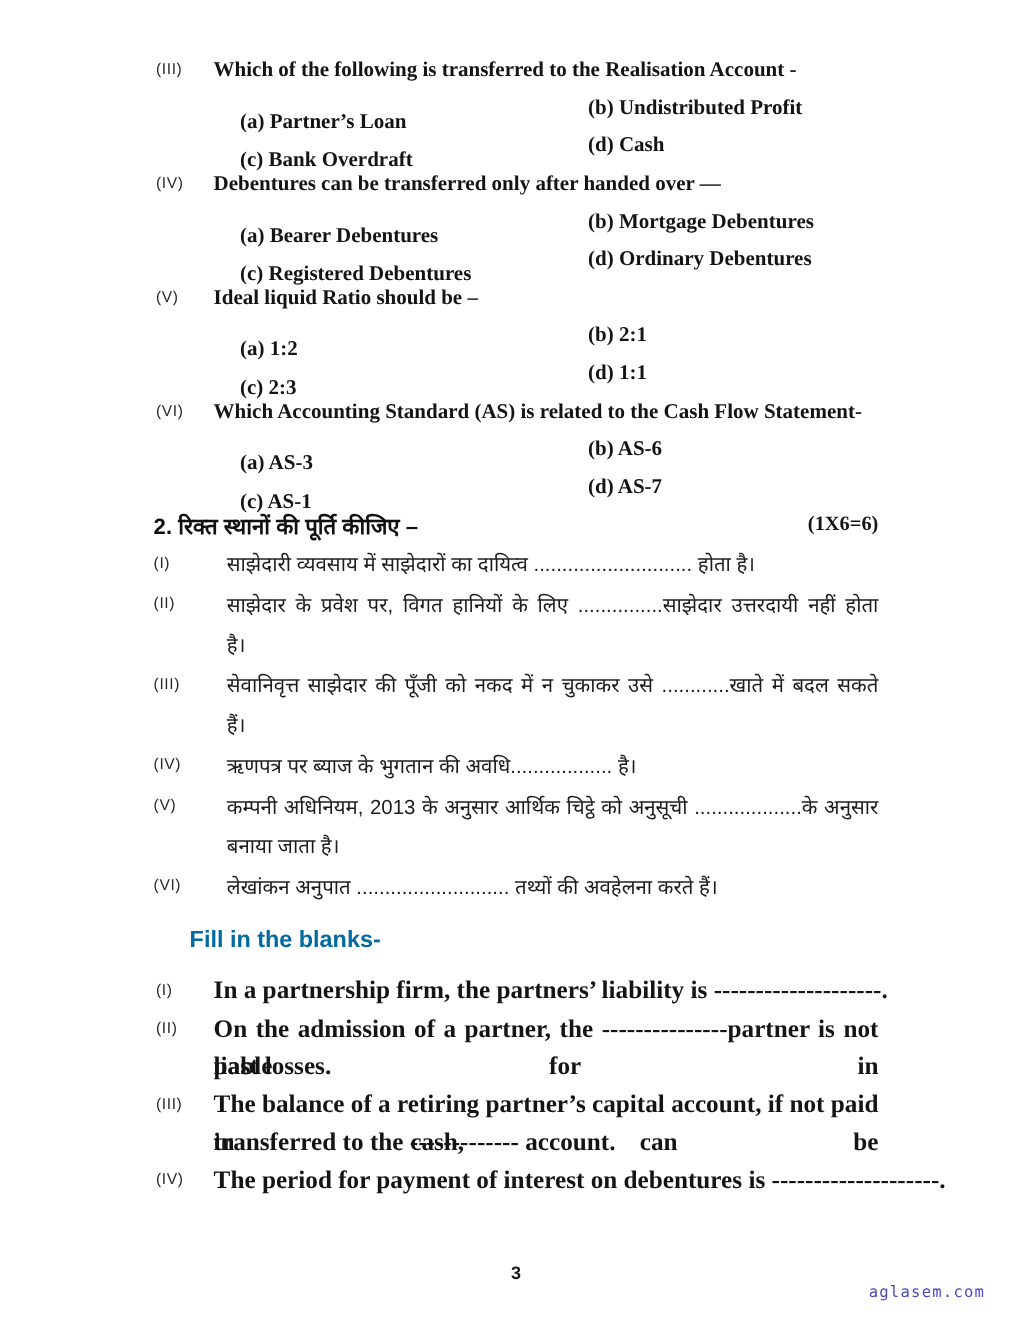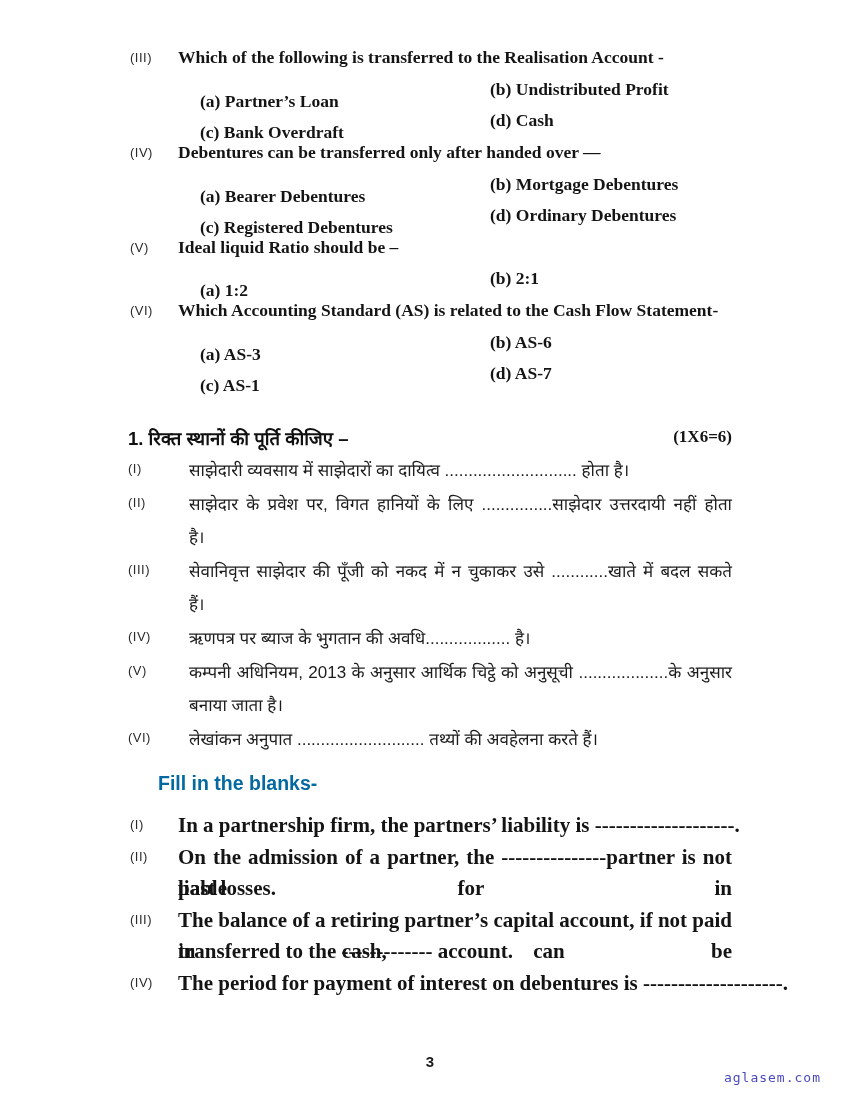--- a/index.html
+++ b/index.html
@@ -116,20 +116,24 @@
 
   <div>
     <div class="mline">
       <span class="q-label">(V)</span>
       <span class="stem">Ideal liquid Ratio should be –</span>
     </div>
     <div class="mline opt-row">
       <span class="opt opt-a">(a) 1:2</span>
       <span class="opt opt-b">(b) 2:1</span>
     </div>
+    <div class="mline opt-row">
+      <span class="opt opt-a">(c) 2:3</span>
+      <span class="opt opt-b">(d) 1:1</span>
+    </div>
   </div>
 
   <div>
     <div class="mline">
       <span class="q-label">(VI)</span>
       <span class="stem">Which Accounting Standard (AS) is related to the Cash Flow Statement-</span>
     </div>
     <div class="mline opt-row">
       <span class="opt opt-a">(a) AS-3</span>
       <span class="opt opt-b">(b) AS-6</span>
@@ -138,21 +142,21 @@
       <span class="opt opt-a">(c) AS-1</span>
       <span class="opt opt-b">(d)  AS-7</span>
     </div>
   </div>
 
 </div>
 
 <div id="hindi" class="col">
 
   <div class="h-heading-row">
-    <span class="h-heading">1. रिक्त स्थानों की पूर्ति कीजिए –</span>
+    <span class="h-heading">2. रिक्त स्थानों की पूर्ति कीजिए –</span>
     <span class="h-marks">(1X6=6)</span>
   </div>
 
   <div class="h-item">
     <span class="h-label">(I)</span>
     <div class="h-text">
       <div class="h-line">साझेदारी व्यवसाय में साझेदारों का दायित्व ............................ होता है।</div>
     </div>
   </div>
 

